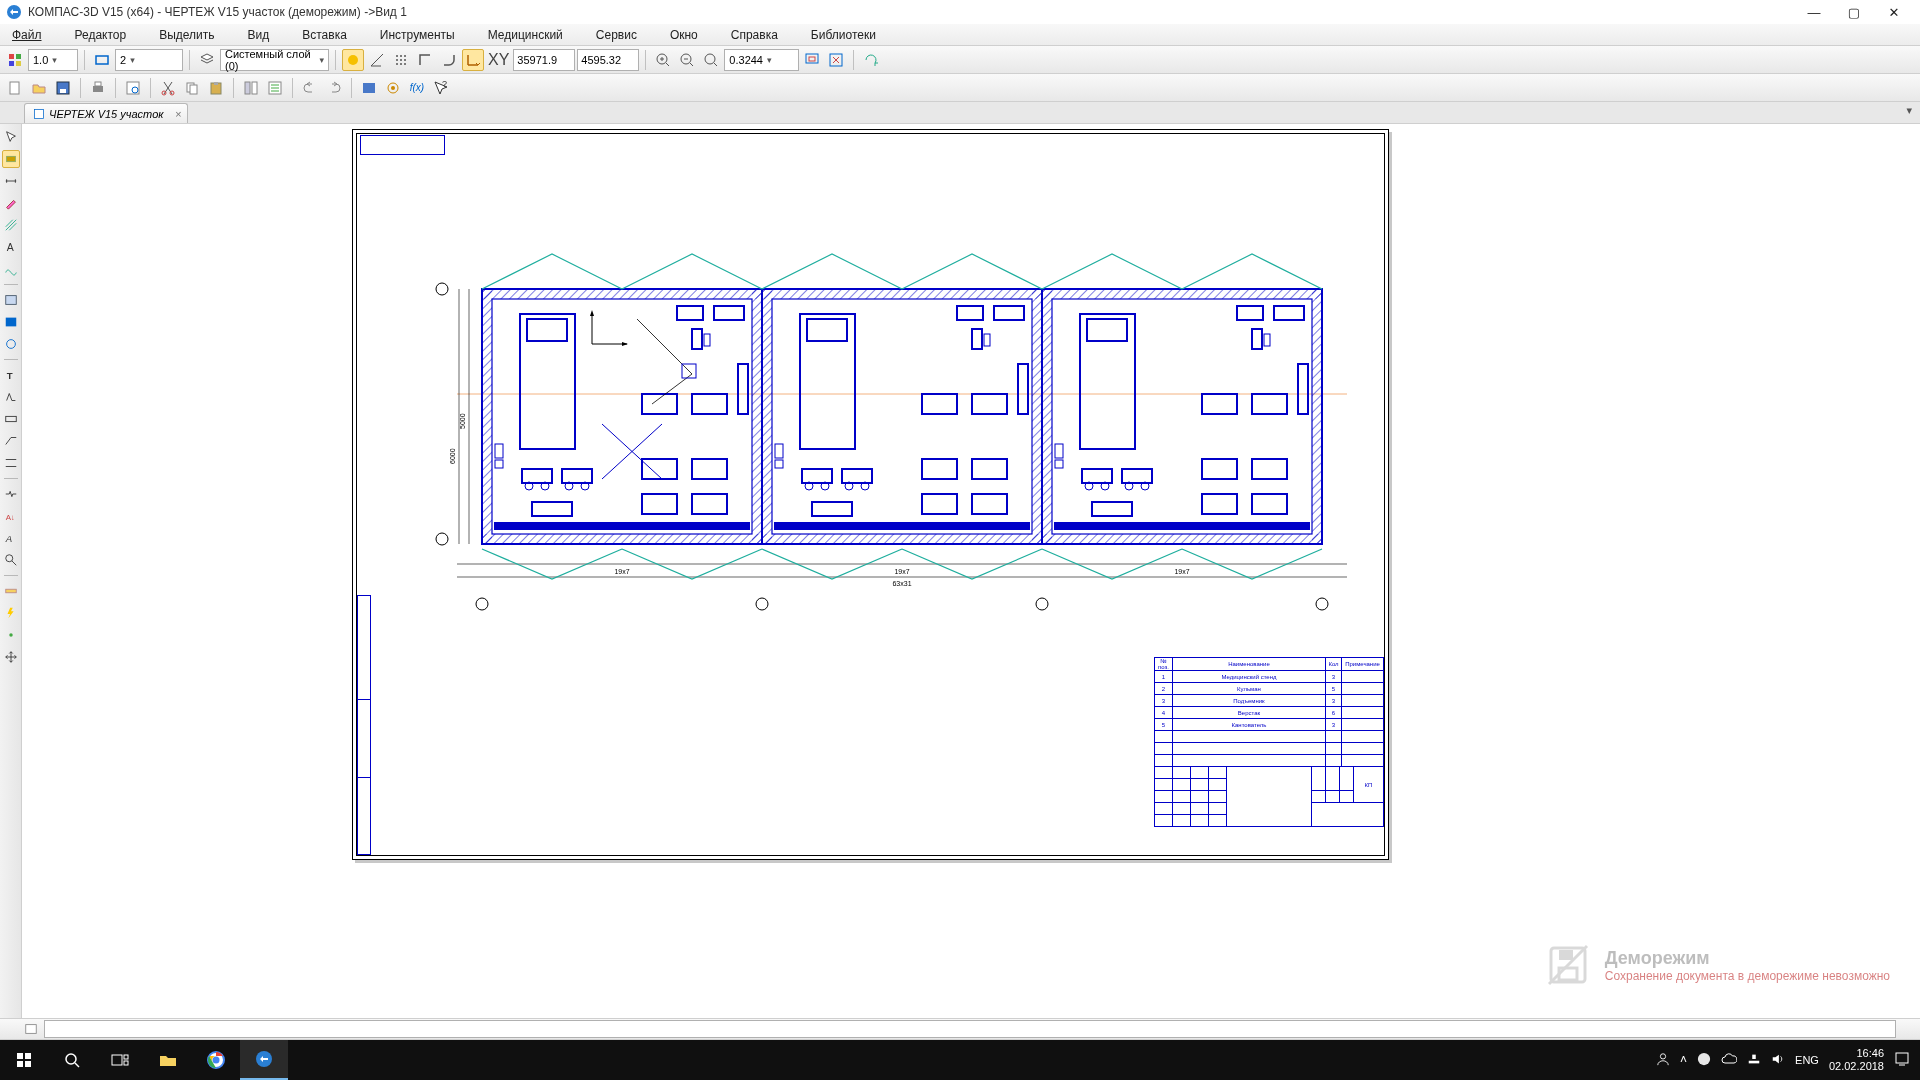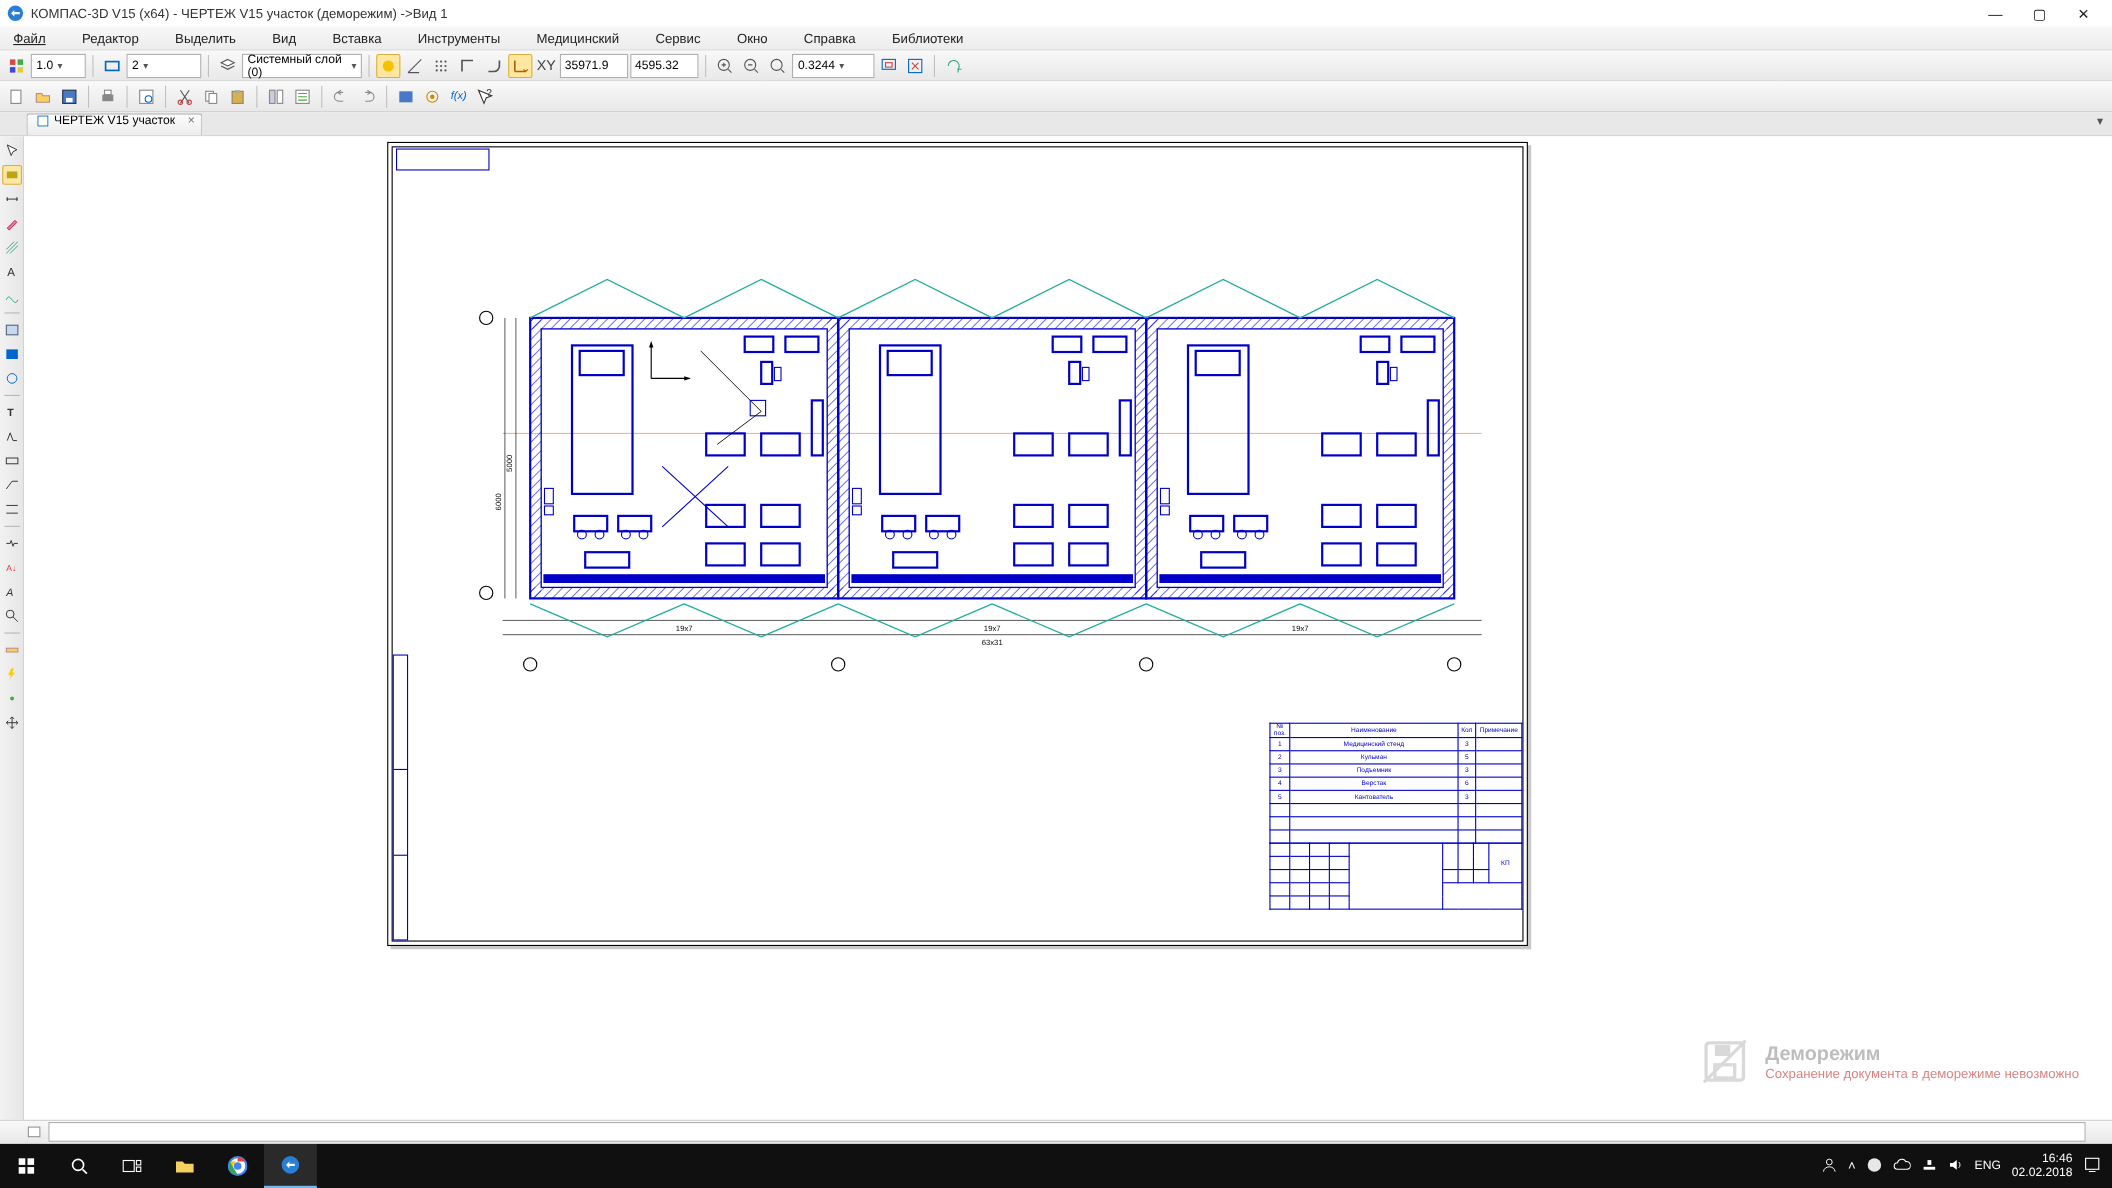--- a/index.html
+++ b/index.html
@@ -17,21 +17,21 @@
 .toolbar { height: 28px; background: linear-gradient(#f9f9f9,#e8e8e8); border-bottom:1px solid #cfcfcf; display:flex; align-items:center; padding: 0 4px; gap:2px; font-size:11px; }
 .toolbar .sep { width:1px; height:20px; background:#c0c0c0; margin:0 4px; }
 .tbtn { width:22px; height:22px; border:1px solid transparent; border-radius:2px; display:flex; align-items:center; justify-content:center; cursor:pointer; }
 .tbtn svg { width:16px; height:16px; }
 .combo { height:22px; border:1px solid #b0b0b0; background:#fff; display:inline-flex; align-items:center; padding:0 4px; font-size:11px; position:relative; }
 .combo::after { content:"▾"; font-size:9px; color:#555; margin-left:4px; }
 .num-input { height:22px; width:62px; border:1px solid #b0b0b0; background:#fff; font-size:11px; padding:0 3px; }
 .tbtn.active { background:#ffe7a0; border-color:#d8b040; }
 
 .tab-row { height: 22px; background:#e8e8e8; border-bottom:1px solid #cfcfcf; display:flex; align-items:flex-end; padding-left:24px; position:relative; }
-.doc-tab { height:20px; background:linear-gradient(#fdfdfd,#ececec); border:1px solid #b8b8b8; border-bottom:none; border-radius:3px 3px 0 0; display:flex; align-items:flex-start; padding:0 24px 0 8px; font-size:11px; position:relative; }
+.doc-tab { height:20px; background:linear-gradient(#fdfdfd,#ececec); border:1px solid #b8b8b8; border-bottom:none; border-radius:3px 3px 0 0; display:flex; align-items:center; padding:0 24px 0 8px; font-size:11px; position:relative;font-style:italic; }
 .doc-tab .close { position:absolute; right:6px; font-size:11px; color:#777; cursor:pointer; }
 .tab-row .list-all { position:absolute; right:8px; top:2px; font-size:11px; color:#555; cursor:pointer; }
 
 .workarea { position:absolute; top: 124px; left:0; right:0; bottom: 62px; background:#fff; }
 .side-toolbar { position:absolute; left:0; top:0; bottom:0; width:22px; background:linear-gradient(to right,#f2f2f2,#e6e6e6); border-right:1px solid #cfcfcf; display:flex; flex-direction:column; align-items:center; padding-top:4px; gap:4px; }
 .side-toolbar .sbtn { width:18px; height:18px; border-radius:2px; cursor:pointer; display:flex; align-items:center; justify-content:center; }
 .side-toolbar .sbtn.sel { background:#ffe7a0; border:1px solid #d8b040; }
 .side-toolbar .ssep { width:14px; height:1px; background:#b8b8b8; margin:2px 0; }
 
 .canvas-wrap { position:absolute; left:22px; right:0; top:0; bottom:0; overflow:hidden; background:#fff; }
@@ -165,21 +165,21 @@
       <svg viewBox="0 0 16 16">
         <path d="M3 13h5a5 5 0 005-5V3" fill="none" stroke="#555" stroke-width="1.5"></path>
       </svg>
     </div>
   <div class="tbtn active">
       <svg viewBox="0 0 16 16">
         <path d="M3 13h10M3 13V3" stroke="#b06000" stroke-width="1.5"></path>
         <path d="M11 11l2 2 2-2" fill="none" stroke="#b06000"></path>
       </svg>
     </div>
-  <span style="font-size:13px;color:#444;margin:0 2px">XY</span>
+  <span style="font-size:16px;color:#444;margin:0 2px">XY</span>
   <input class="num-input" value="35971.9" style="">
   <input class="num-input" value="4595.32" style="">
   <div class="sep"></div>
   <div class="tbtn">
       <svg viewBox="0 0 16 16">
         <circle cx="7" cy="7" r="5" fill="none" stroke="#555"></circle>
         <path d="M11 11l3 3" stroke="#555"></path>
         <path d="M5 7h4M7 5v4" stroke="#555"></path>
       </svg>
     </div>

